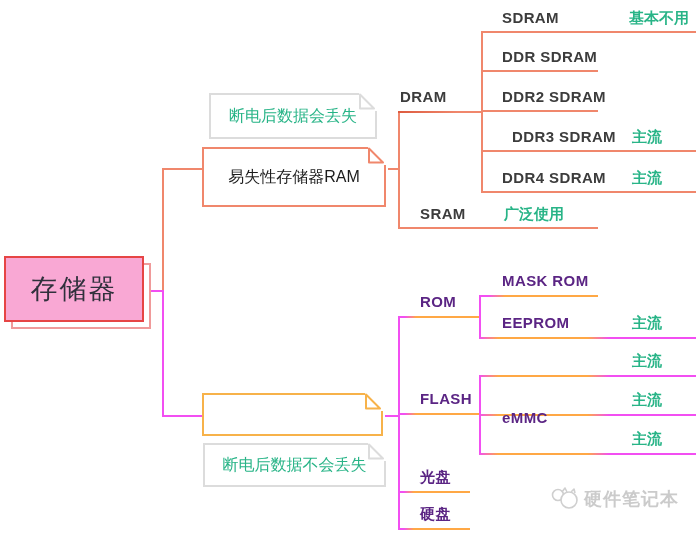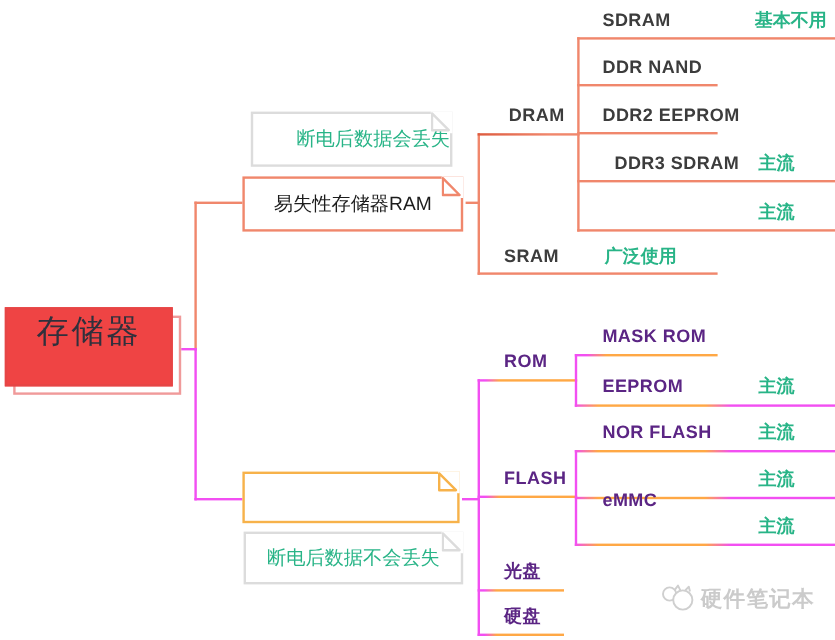--- a/index.html
+++ b/index.html
@@ -17,22 +17,22 @@
   .grad-mom{background:linear-gradient(90deg,#f24ff2 0%,#ffa845 9%,#ffa845 50%,#f24ff2 60%,#f24ff2 100%);}
   
   .tbox{
     position:absolute;background:#ffffff;border:2px solid #888;
     display:flex;align-items:center;justify-content:center;
     font-size:16px;font-weight:500;color:#1c1c1c;box-sizing:border-box;
   }
   .fold{position:absolute;top:-2px;right:-2px;}
   .root-back{position:absolute;left:11px;top:263px;width:136px;height:62px;border:2px solid #f09a9a;background:#ffffff;}
   .root-box{
-    position:absolute;left:4px;top:256px;width:136px;height:62px;border:2px solid #e64545;background:#ef4444;
-    display:flex;align-items:flex-start;justify-content:center;
+    position:absolute;left:4px;top:256px;width:136px;height:62px;border:2px solid #e64545;background:#f9a8d4;
+    display:flex;align-items:center;justify-content:center;
     font-size:27px;font-weight:500;color:#30303c;letter-spacing:2px;
   }
   
   .leaf{position:absolute;font-size:15px;font-weight:600;color:#3c3c3c;letter-spacing:.4px;white-space:nowrap;line-height:19px;}
   .leaf.purple{color:#5b2584;}
   .note-sm{position:absolute;font-size:15px;font-weight:600;color:#28b487;white-space:nowrap;line-height:19px;}
   .note-box-text{color:#28b487;}
   
   .watermark{position:absolute;left:549px;top:484px;display:flex;align-items:center;gap:5px;color:#cbcbcb;}
   .watermark .wm-text{font-size:18px;font-weight:700;letter-spacing:1px;color:#cbcbcb;}
@@ -71,29 +71,29 @@
   <div class="h grad-mom" style="left:479px;top:414px;width:217px;"></div>
   <div class="h grad-mom" style="left:479px;top:453px;width:217px;"></div>
   <div class="h grad-mo" style="left:398px;top:491px;width:72px;"></div>
   <div class="h grad-mo" style="left:398px;top:528px;width:72px;"></div>
 
   <div class="root-back"></div>
   <div class="root-box">
     <span>存储器</span>
   </div>
 
-  <div class="tbox note-box-text" style="left:209px;top:93px;width:168px;height:46px;border-color:#dcdcdc;justify-content:flex-end;">
+  <div class="tbox note-box-text" style="left:209px;top:93px;width:168px;height:46px;border-color:#dcdcdc;">
     <span>断电后数据会丢失</span>
     <svg class="fold" width="18" height="18" viewBox="0 0 18 18">
       <path d="M0 0 L18 0 L18 18 Z" fill="#ffffff" stroke="#ffffff" stroke-width="3"></path>
       <path d="M1 1.5 L15 15.5 L1 15.5 Z" fill="#ffffff" stroke="#dcdcdc" stroke-width="2" stroke-linejoin="round"></path>
     </svg>
   </div>
 
-  <div class="tbox" style="left:202px;top:147px;width:184px;height:46px;border-color:#f0876c;">
+  <div class="tbox" style="left:202px;top:147px;width:184px;height:60px;border-color:#f0876c;">
     <span>易失性存储器RAM</span>
     <svg class="fold" width="18" height="18" viewBox="0 0 18 18">
       <path d="M0 0 L18 0 L18 18 Z" fill="#ffffff" stroke="#ffffff" stroke-width="3"></path>
       <path d="M1 1.5 L15 15.5 L1 15.5 Z" fill="#ffffff" stroke="#f0876c" stroke-width="2" stroke-linejoin="round"></path>
     </svg>
   </div>
 
   <div class="tbox" style="left:202px;top:393px;width:181px;height:43px;border-color:#f7b24a;">
     <svg class="fold" width="18" height="18" viewBox="0 0 18 18">
       <path d="M0 0 L18 0 L18 18 Z" fill="#ffffff" stroke="#ffffff" stroke-width="3"></path>
@@ -102,46 +102,46 @@
   </div>
 
   <div class="tbox note-box-text" style="left:203px;top:443px;width:183px;height:44px;border-color:#dcdcdc;">
     <span>断电后数据不会丢失</span>
     <svg class="fold" width="18" height="18" viewBox="0 0 18 18">
       <path d="M0 0 L18 0 L18 18 Z" fill="#ffffff" stroke="#ffffff" stroke-width="3"></path>
       <path d="M1 1.5 L15 15.5 L1 15.5 Z" fill="#ffffff" stroke="#dcdcdc" stroke-width="2" stroke-linejoin="round"></path>
     </svg>
   </div>
 
-  <div class="leaf" style="left:424px;top:87px;">DRAM</div>
+  <div class="leaf" style="left:400px;top:87px;">DRAM</div>
   <div class="leaf" style="left:420px;top:204px;">SRAM</div>
   <div class="note-sm" style="left:504px;top:204px;">广泛使用</div>
 
   <div class="leaf" style="left:502px;top:8px;">SDRAM</div>
   <div class="note-sm" style="left:629px;top:8px;">基本不用</div>
 
-  <div class="leaf" style="left:502px;top:47px;">DDR NAND</div>
-  <div class="leaf" style="left:502px;top:87px;">DDR2 EEPROM</div>
+  <div class="leaf" style="left:502px;top:47px;">DDR SDRAM</div>
+  <div class="leaf" style="left:502px;top:87px;">DDR2 SDRAM</div>
 
   <div class="leaf" style="left:512px;top:127px;">DDR3 SDRAM</div>
   <div class="note-sm" style="left:632px;top:127px;">主流</div>
 
+  <div class="leaf" style="left:502px;top:168px;">DDR4 SDRAM</div>
   <div class="note-sm" style="left:632px;top:168px;">主流</div>
 
   <div class="leaf purple" style="left:420px;top:292px;">ROM</div>
   <div class="leaf purple" style="left:420px;top:389px;">FLASH</div>
   <div class="leaf purple" style="left:420px;top:467px;text-align:center;">光盘</div>
   <div class="leaf purple" style="left:420px;top:504px;">硬盘</div>
 
   <div class="leaf purple" style="left:502px;top:271px;">MASK ROM</div>
 
   <div class="leaf purple" style="left:502px;top:313px;">EEPROM</div>
   <div class="note-sm" style="left:632px;top:313px;">主流</div>
 
-  <div class="leaf purple" style="left:502px;top:351px;">NOR FLASH</div>
   <div class="note-sm" style="left:632px;top:351px;">主流</div>
 
   <div class="note-sm" style="left:632px;top:390px;">主流</div>
 
   <div class="leaf purple" style="left:502px;top:408px;">eMMC</div>
   <div class="note-sm" style="left:632px;top:429px;">主流</div>
 
   <div class="watermark">
     <svg width="30" height="30" viewBox="0 0 30 30">
       <circle cx="9" cy="11" r="5.5" fill="none" stroke="#cfcfcf" stroke-width="1.6"></circle>

